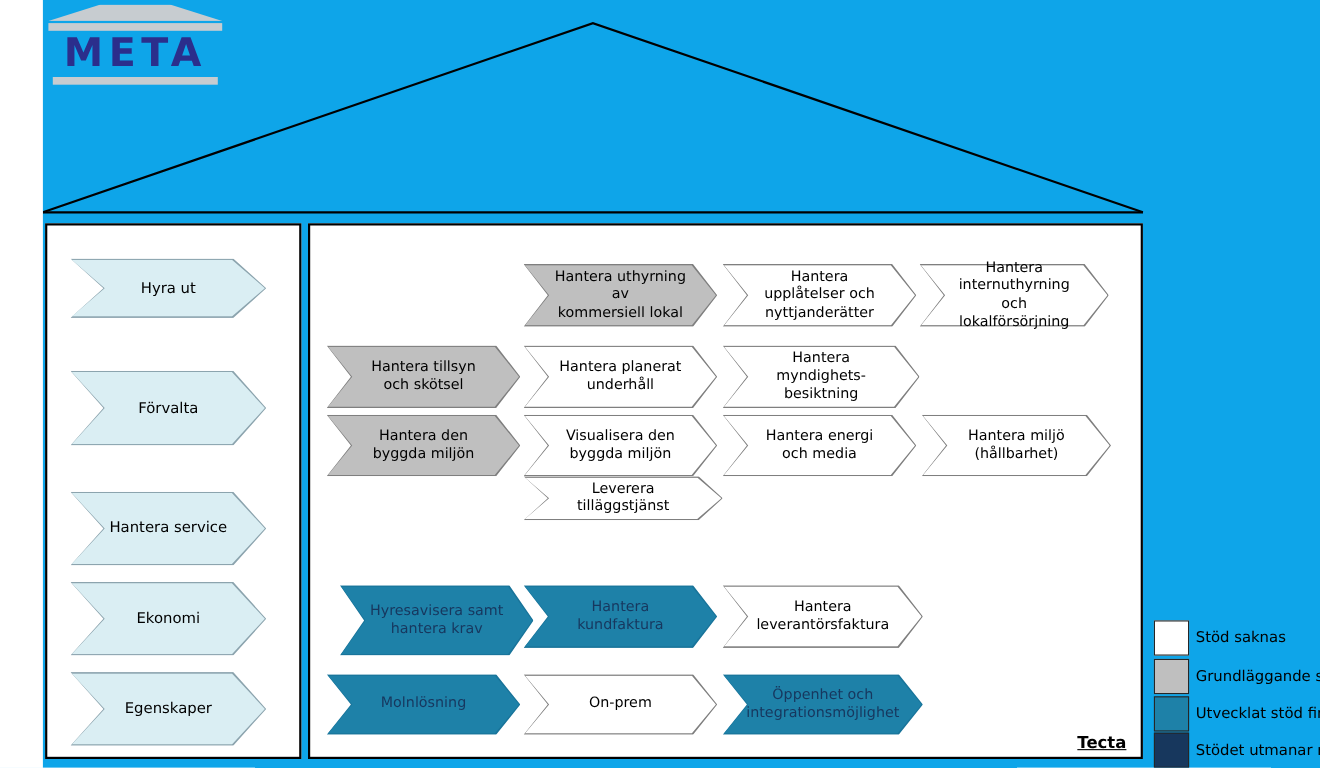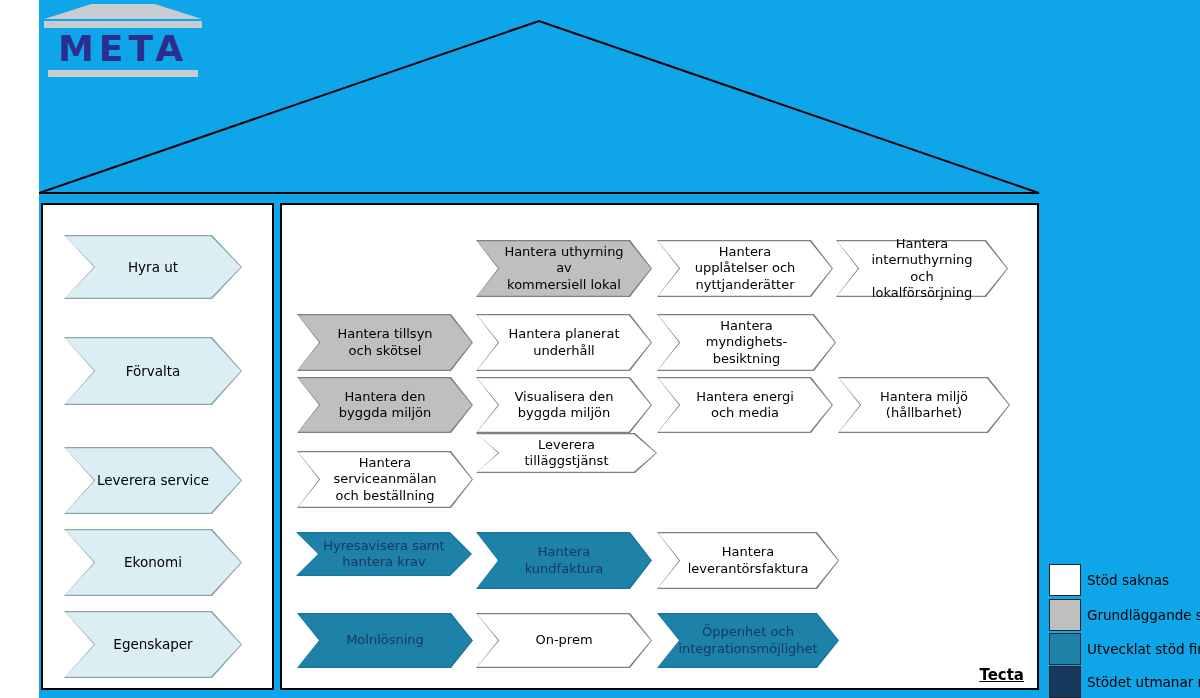--- a/index.html
+++ b/index.html
@@ -68,34 +68,34 @@
   <div id="logo">
     <div class="logo-roof"></div>
     <div class="logo-bar top"></div>
     <div class="logo-text">META</div>
     <div class="logo-bar bottom"></div>
   </div>
 
   <div id="left-panel" class="panel"></div>
   <div id="main-panel" class="panel"></div>
 
-  <div class="chev cat" style="left:25px;top:235px;width:178px;height:64px">
+  <div class="chev cat" style="left:25px;top:235px;width:178px;height:54px">
     <div class="shape-border"></div>
     <div class="shape-fill"></div>
     <div class="lbl">Hyra ut</div>
   </div>
   <div class="chev cat" style="left:25px;top:337px;width:178px;height:68px">
     <div class="shape-border"></div>
     <div class="shape-fill"></div>
     <div class="lbl">Förvalta</div>
   </div>
   <div class="chev cat" style="left:25px;top:447px;width:178px;height:67px">
     <div class="shape-border"></div>
     <div class="shape-fill"></div>
-    <div class="lbl">Leverera service</div>
+    <div class="lbl">Hantera service</div>
   </div>
   <div class="chev cat" style="left:25px;top:529px;width:178px;height:67px">
     <div class="shape-border"></div>
     <div class="shape-fill"></div>
     <div class="lbl">Ekonomi</div>
   </div>
   <div class="chev cat" style="left:25px;top:611px;width:178px;height:67px">
     <div class="shape-border"></div>
     <div class="shape-fill"></div>
     <div class="lbl">Egenskaper</div>
@@ -157,34 +157,28 @@
     <div class="lbl">Hantera energi
 och media</div>
   </div>
   <div class="chev" style="left:799px;top:377px;width:172px;height:56px" data-status="white">
     <div class="shape-border"></div>
     <div class="shape-fill"></div>
     <div class="lbl">Hantera miljö
 (hållbarhet)</div>
   </div>
 
-  <div class="chev" style="left:258px;top:451px;width:176px;height:57px" data-status="white">
-    <div class="shape-border"></div>
-    <div class="shape-fill"></div>
-    <div class="lbl">Hantera serviceanmälan
-och beställning</div>
-  </div>
   <div class="chev" style="left:437px;top:433px;width:181px;height:40px" data-status="white">
     <div class="shape-border"></div>
     <div class="shape-fill"></div>
     <div class="lbl">Leverera
 tilläggstjänst</div>
   </div>
 
-  <div class="chev" style="left:257px;top:532px;width:176px;height:44px" data-status="teal">
+  <div class="chev" style="left:270px;top:532px;width:176px;height:64px" data-status="teal">
     <div class="shape-border"></div>
     <div class="shape-fill"></div>
     <div class="lbl">Hyresavisera samt
 hantera krav</div>
   </div>
   <div class="chev" style="left:437px;top:532px;width:176px;height:57px" data-status="teal">
     <div class="shape-border"></div>
     <div class="shape-fill"></div>
     <div class="lbl">Hantera kundfaktura</div>
   </div>

